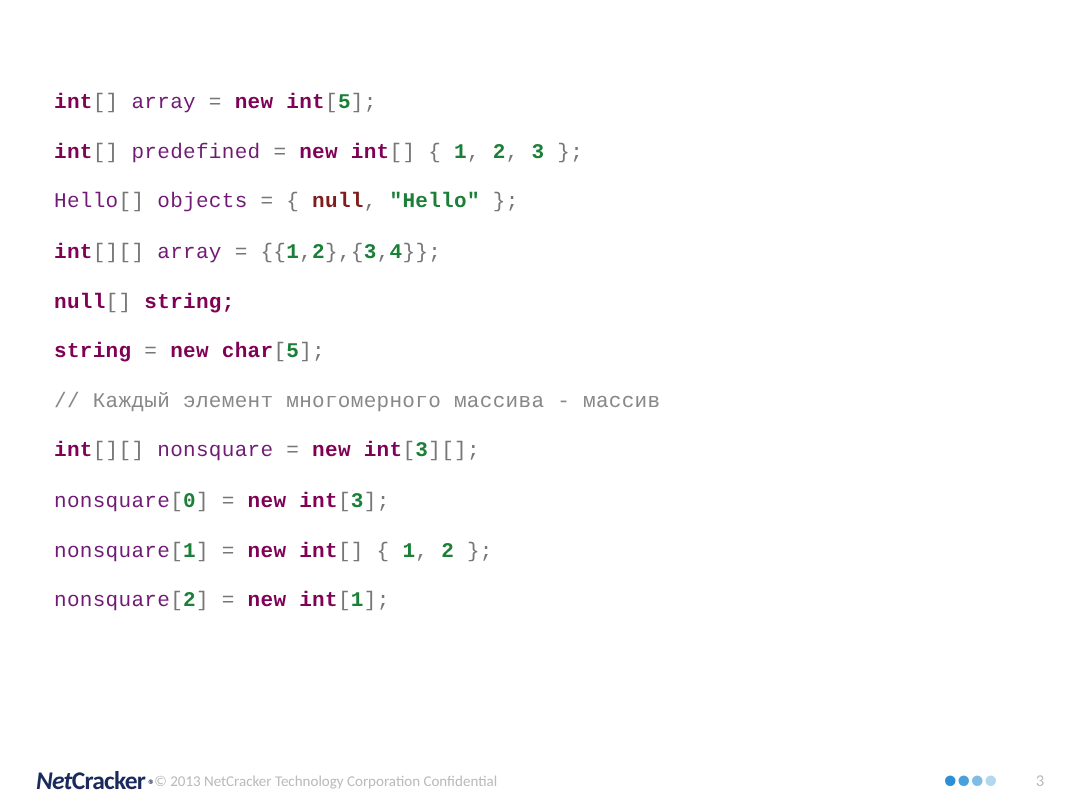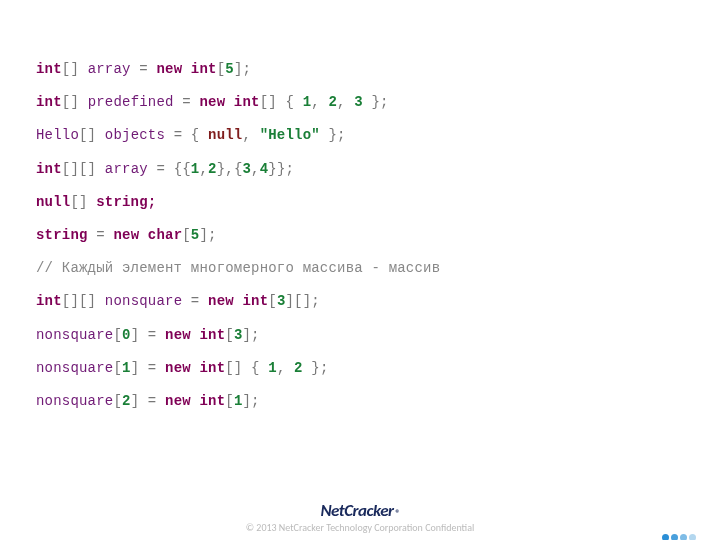--- a/index.html
+++ b/index.html
@@ -34,31 +34,30 @@
   .cm { color: #888; }
   .plain { color: #701a75; }
   .footer {
     position: absolute;
     left: 0; right: 0; bottom: 0;
     height: 40px;
     display: flex;
     align-items: center;
     padding: 0 24px 0 24px;
     font-family: Calibri, Arial, sans-serif;
-    flex-direction: column;
   }
   .logo {
     display: inline-flex;
     align-items: baseline;
     font-weight: bold;
     font-size: 17px;
     letter-spacing: -0.5px;
   }
   .logo-net { color: #1a2a5c; font-style: italic;}
-  .logo-crack { color: #1a2a5c; font-style: italic;}
+  .logo-crack { color: #1a2a5c; }
   .logo-reg { font-size: 9px; color: #1a2a5c; margin-left: 2px; vertical-align: super;}
   .copy {
     font-size: 10px;
     color: #bbb;
     margin-left: 0;
   }
   .dots {
     margin-left: auto;
     display: inline-flex;
     gap: 2px;

